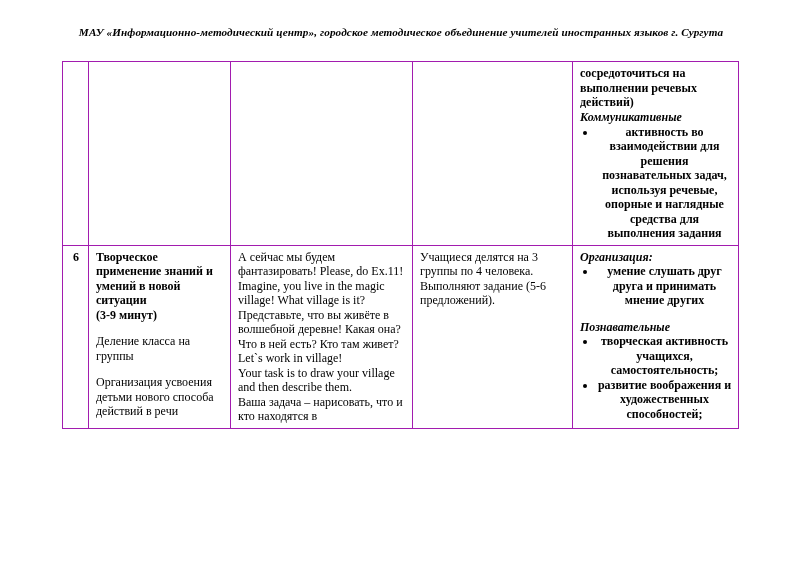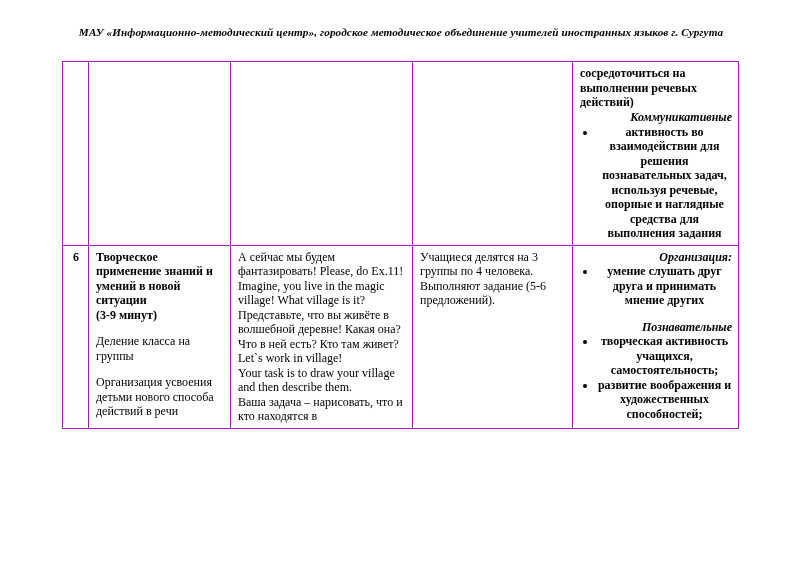--- a/index.html
+++ b/index.html
@@ -48,21 +48,21 @@
   .col-teacher { width: 182px; }
   .col-pupil { width: 160px; }
   .col-uud { width: 166px; }
 
   .cell-num {
     text-align: center;
     font-weight: bold;
     padding-top: 5px;
   }
   .b { font-weight: bold; }
-  .bi { font-weight: bold; font-style: italic; text-align: right; }
+  .bi { font-weight: bold; font-style: italic; }
   p.para {
     margin: 0 0 0 0;
   }
   p.gap {
     margin: 0;
     height: 12px;
   }
   ul.bullets {
     margin: 0;
     padding-left: 17px;

